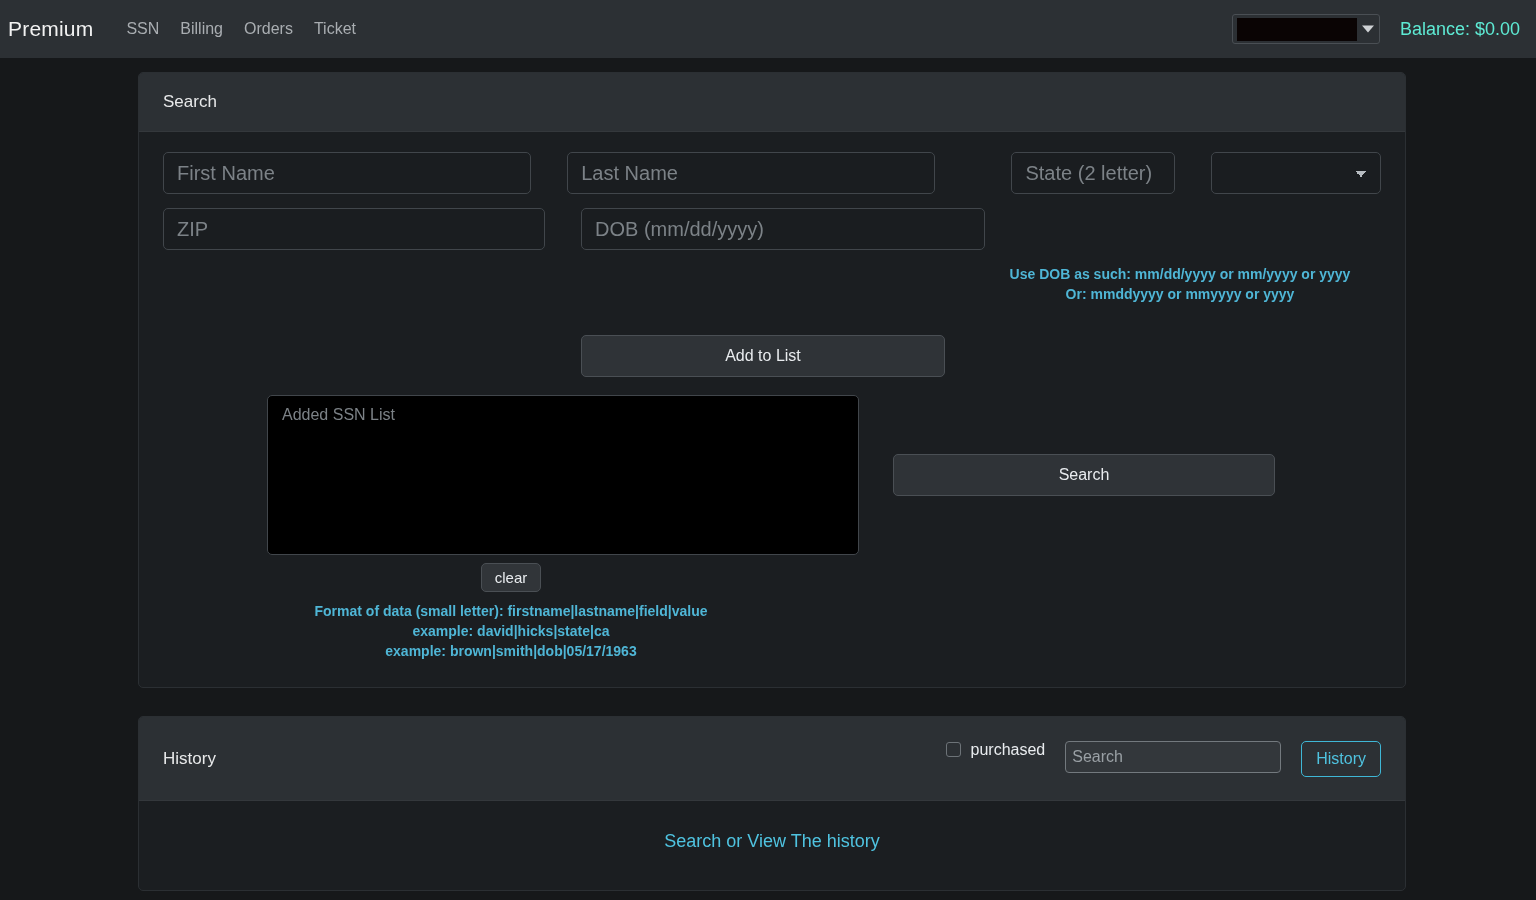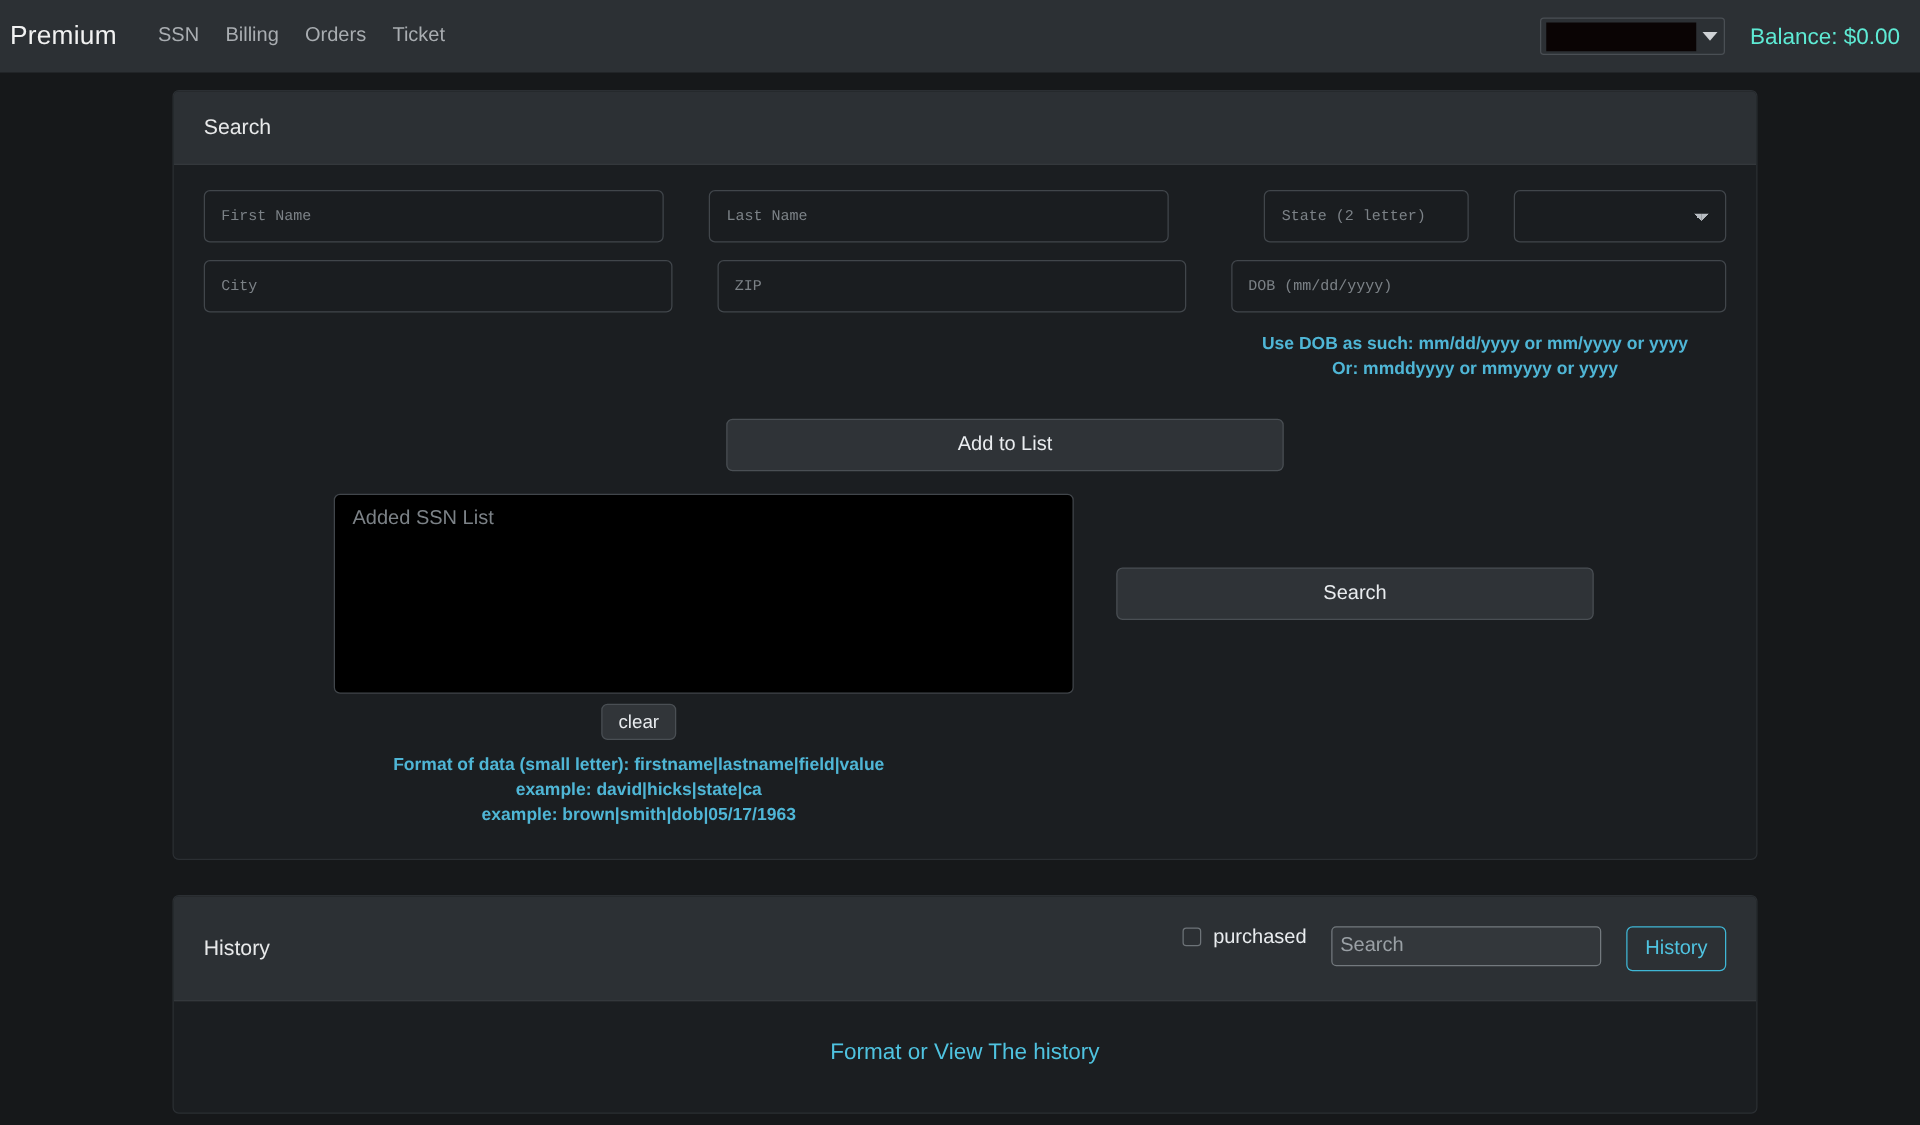--- a/index.html
+++ b/index.html
@@ -129,22 +129,22 @@
   .fld-d { width: 176px; }
   .fld-wide { width: 404px; }
 
   .inp {
     width: 100%;
     height: 42px;
     background: #1a1d20;
     border: 1px solid #41464b;
     border-radius: 5px;
     color: #dee2e6;
-    font-size: 12px;
-    font-family: Liberation Mono, monospace;
+    font-size: 20px;
+    font-family: Liberation Sans, sans-serif;
     padding: 0 13px;
     outline: none;
   }
   .inp::placeholder { color: #7c8287; opacity: 1; }
 
   select.inp {
     appearance: none;
     -webkit-appearance: none;
     background-image:
       linear-gradient(45deg, transparent 50%, #b7bcc1 50%),
@@ -177,21 +177,21 @@
     font-size: 16px;
     font-family: "Liberation Sans", sans-serif;
     cursor: pointer;
     outline: none;
   }
   .add-row {
     margin-top: 30px;
     display: flex;
   }
   .btn-add {
-    width: 446px;
+    width: 364px;
     height: 42px;
     margin-left: 418px;
   }
 
   .list-row {
     display: flex;
     margin-top: 18px;
   }
   .ssn-area {
     width: 592px;
@@ -344,23 +344,20 @@
             <input class="inp" type="text" placeholder="State (2 letter)" style="">
           </div>
           <div class="fld-d">
             <select class="inp">
               <option value=""></option>
             </select>
           </div>
         </div>
 
         <div class="form-row">
-          <div class="fld-a">
-            <input class="inp" type="text" placeholder="City" style="">
-          </div>
           <div class="fld-b">
             <input class="inp" type="text" placeholder="ZIP" style="">
           </div>
           <div class="fld-wide">
             <input class="inp" type="text" placeholder="DOB (mm/dd/yyyy)" style="">
           </div>
         </div>
 
         <div class="dob-hints">
           <div class="hint">Use DOB as such: mm/dd/yyyy or mm/yyyy or yyyy</div>
@@ -399,18 +396,18 @@
             <span class="chk-label">purchased</span>
           </label>
 
           <input class="hist-search" type="text" placeholder="Search" style="">
 
           <button class="btn-history">History</button>
         </div>
       </div>
 
       <div class="history-body">
-        <a class="history-link">Format or View The history</a>
+        <a class="history-link">Search or View The history</a>
       </div>
     </section>
 
   </div>
 </div>
 
 </body></html>

